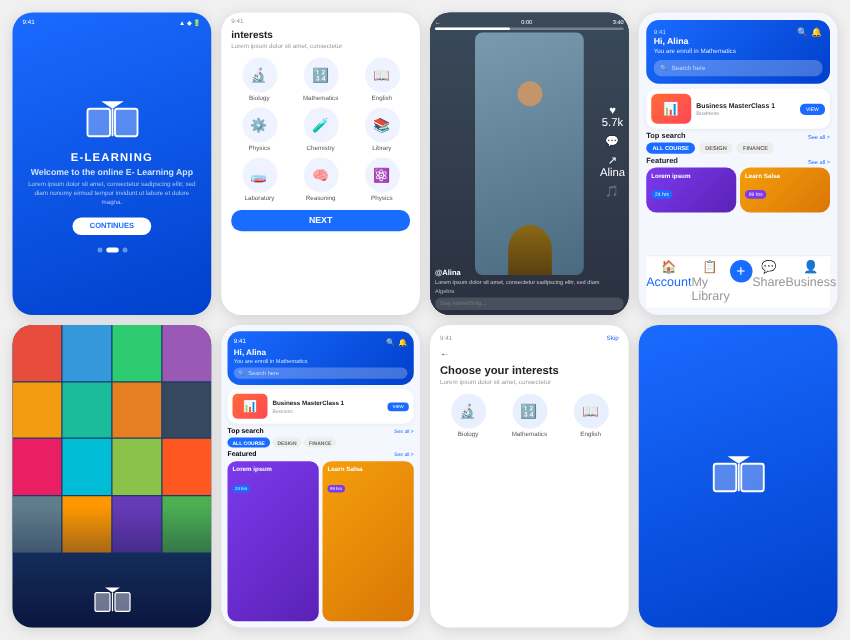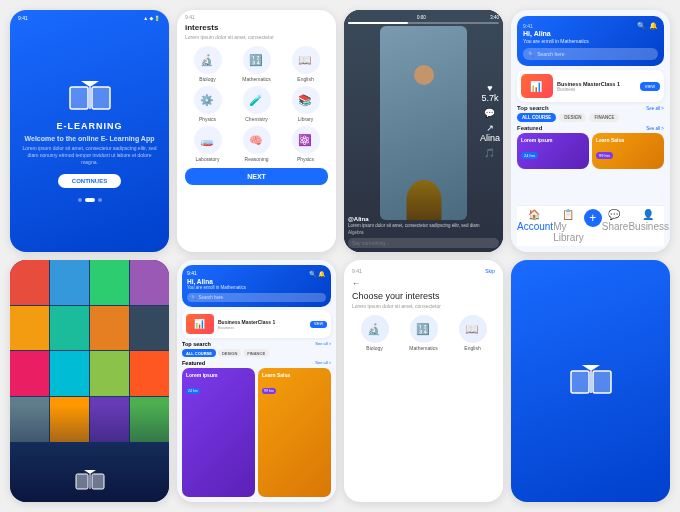--- a/index.html
+++ b/index.html
@@ -429,21 +429,21 @@
     
     .card-choose {
       grid-row: 2 / 3;
       grid-column: 3 / 4;
       background: #fff;
       padding: 8px;
       overflow: hidden;
     }
     .card-choose h2 {
       font-size: 9px;
-      font-weight: 400;
+      font-weight: 700;
       color: #222;
       margin-bottom: 2px;
     }
     .card-choose .sub {
       font-size: 5px;
       color: #999;
       margin-bottom: 6px;
     }
 
     

